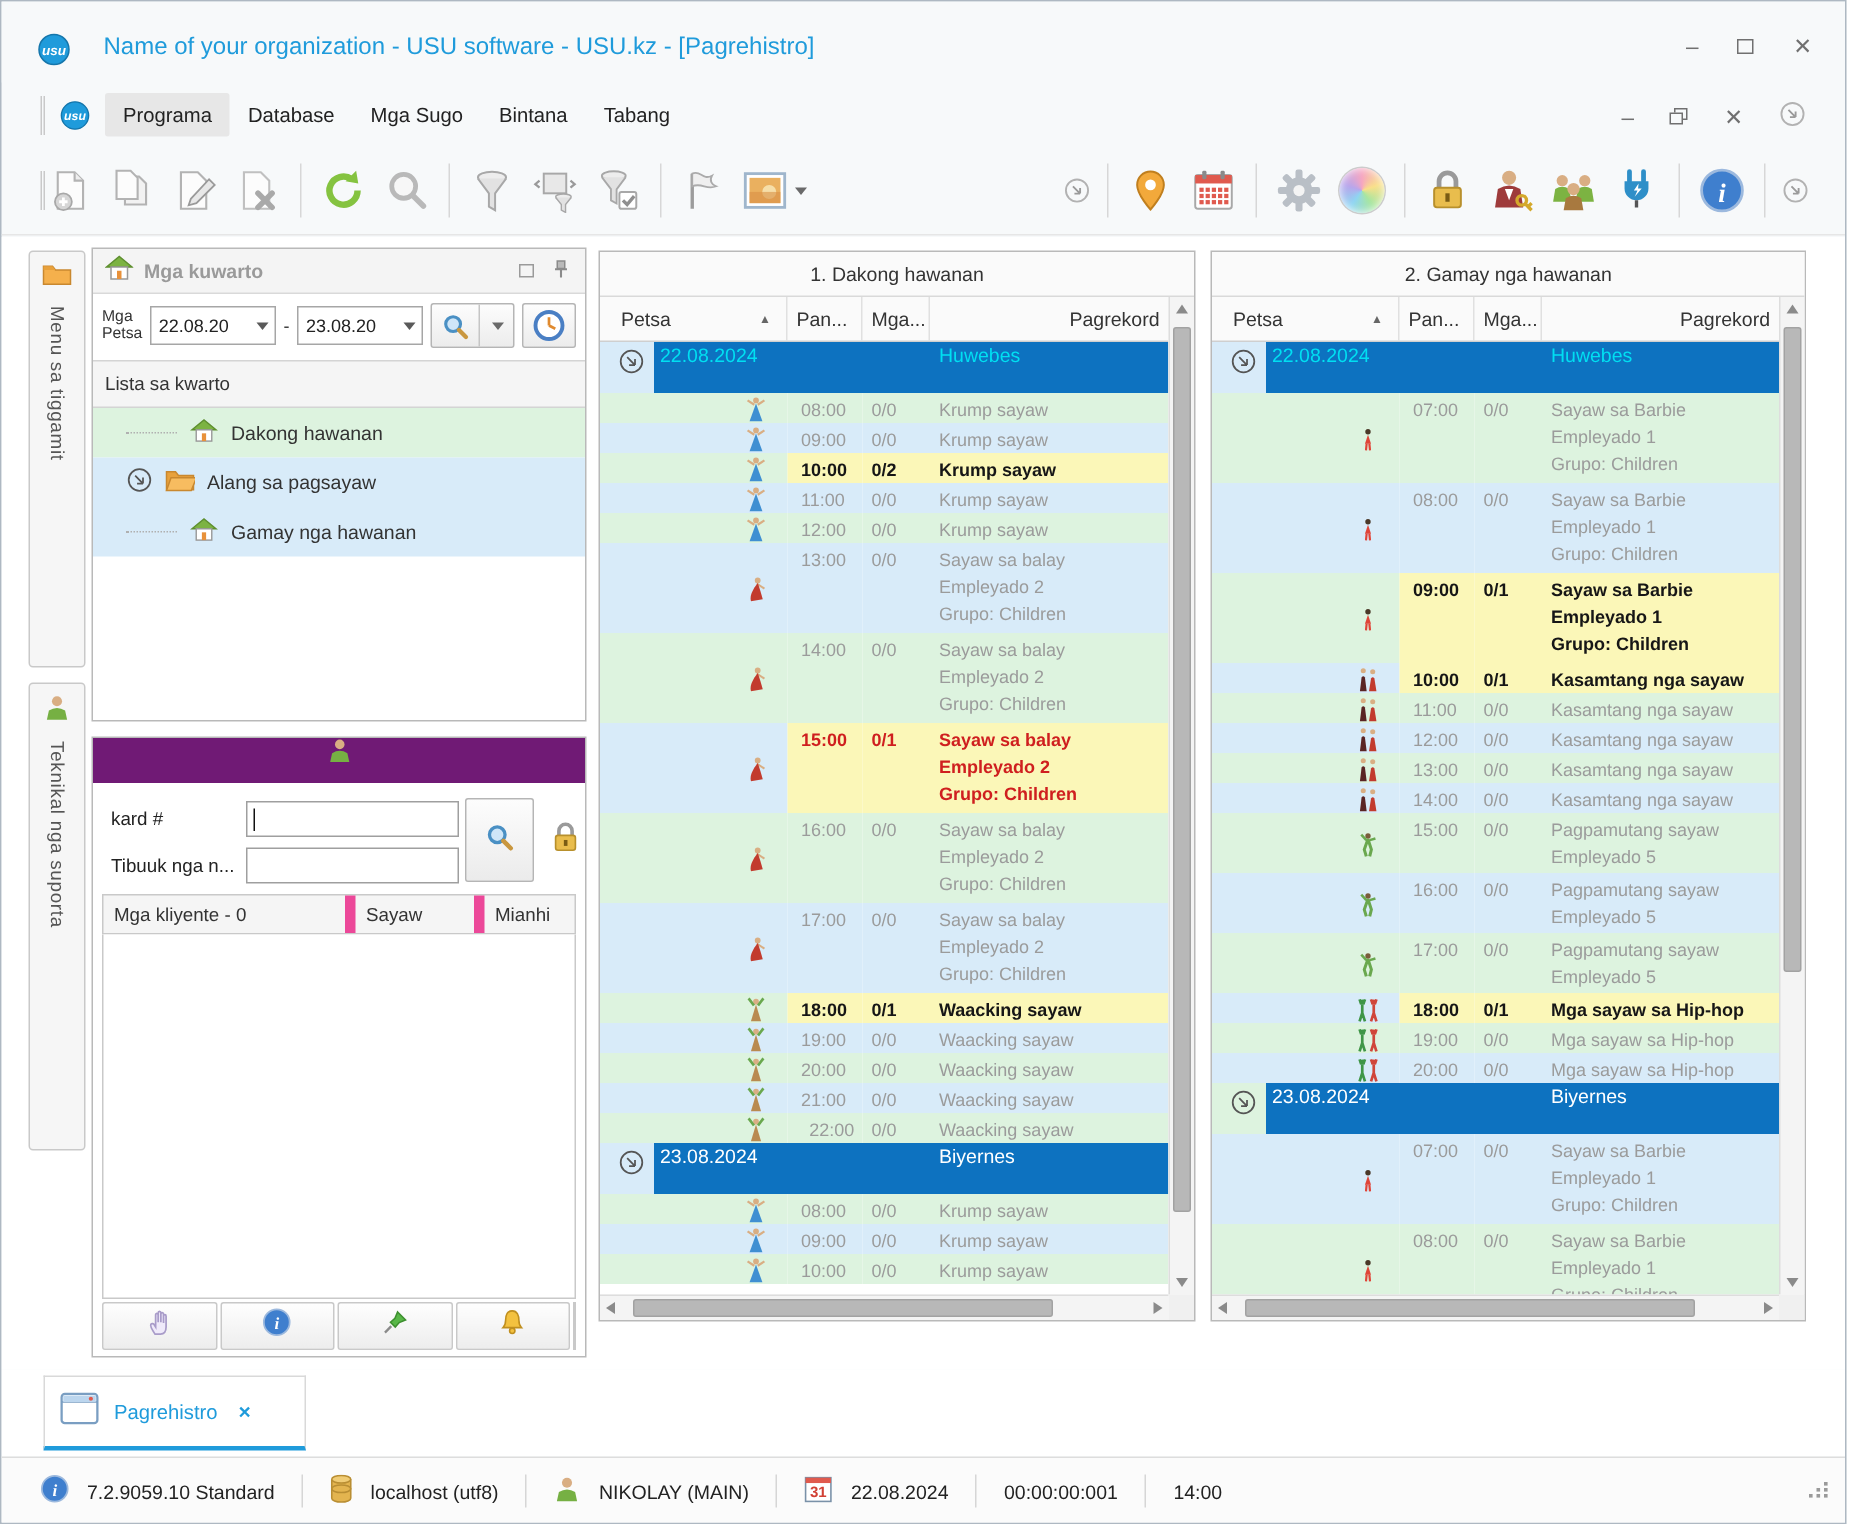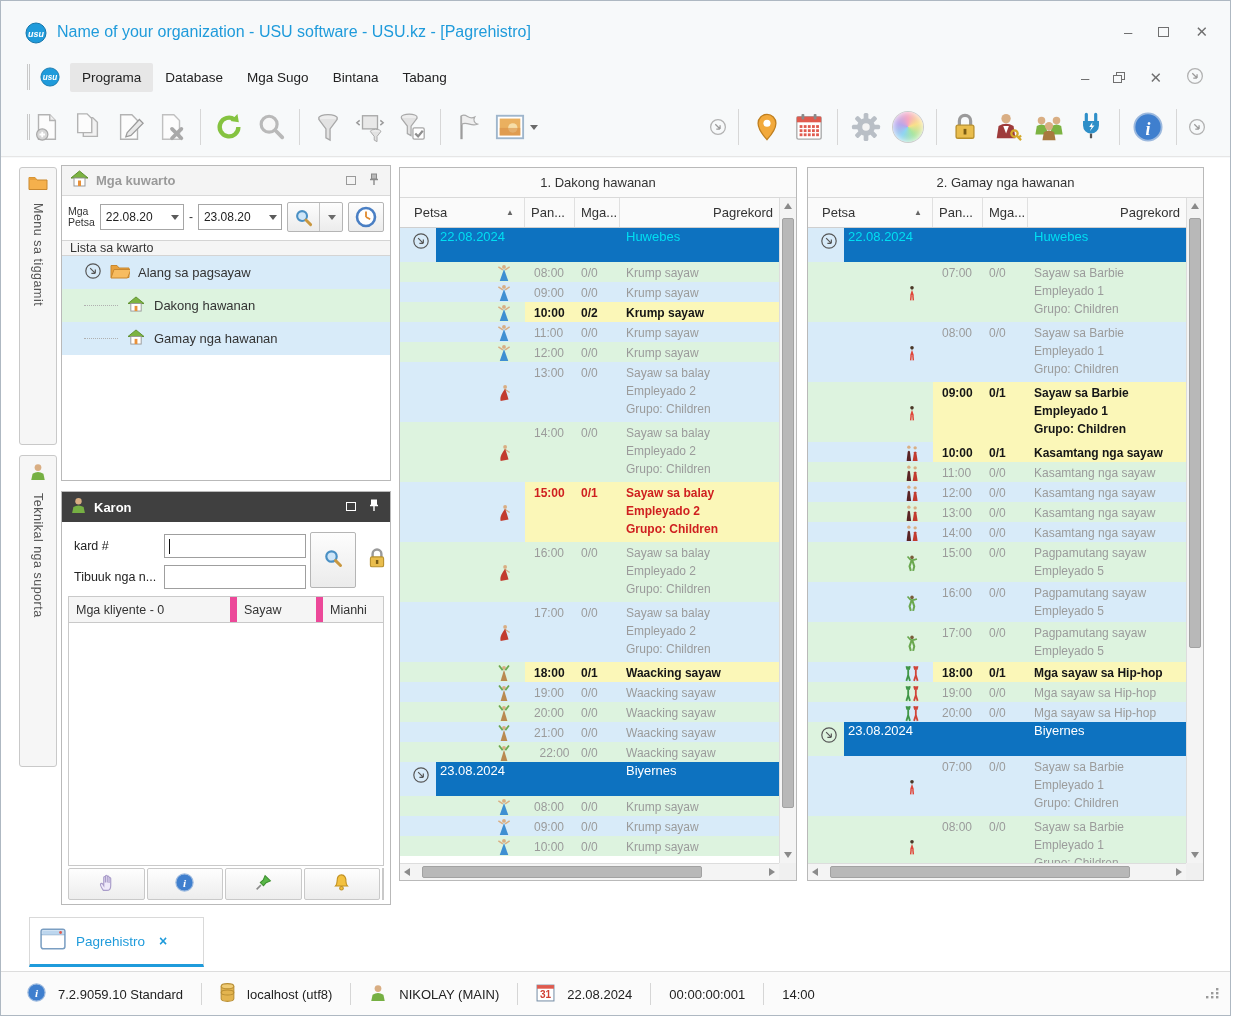--- a/index.html
+++ b/index.html
@@ -2,21 +2,21 @@
 <html><head>
 <meta charset="utf-8">
 <style>
   * { margin:0; padding:0; box-sizing:border-box; }
   html,body { width:1233px; height:1018px; background:#fff; font-family:"Liberation Sans", sans-serif; }
   #window { position:relative; width:1231px; height:1016px; border:1px solid #aeb8c2; background:#f7f9fa; overflow:hidden; }
 
   
   .titlebar { position:absolute; left:0; top:0; width:100%; height:54px; background:#f7f9fa; }
   .titlebar .logo { position:absolute; left:24px; top:21px; width:22px; height:22px; }
-  .titlebar .title { position:absolute; left:56px; top:22px; font-size:16px; color:#1f9bdb; white-space:nowrap; }
+  .titlebar .title { position:absolute; left:68px; top:22px; font-size:16px; color:#1f9bdb; white-space:nowrap; }
   .win-controls { position:absolute; right:22px; top:24px; display:flex; gap:26px; align-items:center; }
   .wc { color:#707070; font-size:15px; line-height:14px; cursor:default; }
   .wc .box { display:inline-block; width:11px; height:10px; border:1.5px solid #707070; }
   .wc .rest { position:relative; display:inline-block; width:12px; height:11px; }
   .wc .rest i { position:absolute; border:1.4px solid #707070; width:9px; height:8px; background:#f7f9fa;}
   .wc .rest i:first-child { left:3px; top:0; } .wc .rest i:last-child { left:0; top:3px; }
 
   
   .menubar { position:absolute; left:0; top:54px; width:100%; height:44px; display:flex; align-items:center; }
   .grip { width:3px; height:26px; border-left:1px solid #c9c9c9; border-right:1px solid #c9c9c9; margin:0 8px 0 26px; }
@@ -37,35 +37,35 @@
   .main { position:absolute; left:0; top:157px; width:100%; height:755px; background:#fff; }
 
   
   .side-tab { position:absolute; left:18px; width:38px; background:#f6f6f6; border:1px solid #c9c9c9; border-radius:3px; display:flex; flex-direction:column; align-items:center; padding-top:7px; }
   .side-tab .vtext { writing-mode:vertical-rl; font-size:12.5px; color:#555; margin-top:8px; letter-spacing:.5px; }
 
   
   .panel { position:absolute; border:1px solid #b9b9b9; background:#fff; }
   .panel-head { height:30px; display:flex; align-items:center; padding:0 8px; gap:7px; }
   .panel-head.gray { background:#f4f4f4; border-bottom:1px solid #d9d9d9; color:#9a9a9a; }
-  .panel-head.blue { background:#404040; color:#fff; }
+  .panel-head.blue { background:#701a75; color:#fff;flex-direction:column; }
   .panel-head .ptitle { font-weight:bold; font-size:13px; flex:1; }
   .ph-btn { font-size:12px; width:16px; text-align:center; }
   .ph-box { display:inline-block; width:10px; height:9px; border:1.5px solid currentColor; }
 
   
   .filter-row { display:flex; align-items:center; padding:6px 6px; gap:5px; }
   .flabel { font-size:10.5px; color:#333; width:32px; line-height:11px; }
   .combo { position:relative; width:102px; height:26px; border:1px solid #a6a6a6; background:#fff; font-size:12px; color:#222; display:flex; align-items:center; padding:0 18px 0 5px; }
   .combo .arr { position:absolute; right:4px; top:10px; width:0; height:0; border-left:4px solid transparent; border-right:4px solid transparent; border-top:5px solid #5a5a5a; }
   .dash { font-size:12px; color:#333; }
   .sbtn { height:30px; border:1px solid #b5b5b5; background:linear-gradient(#fdfdfd,#ececec); display:flex; align-items:center; border-radius:2px; }
   .sbtn .part { padding:0 6px; display:flex; align-items:center; height:100%; }
   .sbtn .div { width:1px; height:100%; background:#c5c5c5; }
-  .list-head { height:16px; background:#f5f5f5; border-top:1px solid #d4d4d4; border-bottom:1px solid #d4d4d4; font-size:12.5px; color:#333; display:flex; align-items:center; padding-left:8px; margin-top:2px;}
+  .list-head { height:32px; background:#f5f5f5; border-top:1px solid #d4d4d4; border-bottom:1px solid #d4d4d4; font-size:12.5px; color:#333; display:flex; align-items:center; padding-left:8px; margin-top:2px;}
   .tree-row { height:33px; display:flex; align-items:center; font-size:13px; color:#333; gap:8px; }
   .tree-row .ind { width:14px; }
 
   
   .kfield { position:absolute; display:flex; align-items:center; }
   .kfield label { font-size:12.5px; color:#222; width:90px; }
   .kinput { position:relative; width:142px; height:24px; border:1px solid #9f9f9f; background:#fff; }
   .kinput .caret { position:absolute; left:4px; top:4px; width:1px; height:15px; background:#111; }
   .kbtn-search { position:absolute; left:248px; top:40px; width:46px; height:56px; border:1px solid #b5b5b5; background:linear-gradient(#fdfdfd,#ebebeb); border-radius:2px; display:flex; align-items:center; justify-content:center; }
   .klock { position:absolute; left:304px; top:55px; }
@@ -407,41 +407,41 @@
             <span class="part">
               <svg width="22" height="22" viewBox="0 0 22 22">
                 <circle cx="11" cy="11" r="9" fill="#fff" stroke="#4a7fc4" stroke-width="2.6"></circle>
                 <path d="M11 11 L11 5.5 M11 11 L15.2 13.2" stroke="#e08a2f" stroke-width="1.8"></path>
               </svg>
             </span>
           </span>
       </div>
       <div class="list-head">Lista sa kwarto</div>
       <div id="rooms-tree">
+          <div class="tree-row tint-green">
+            <span class="ind"></span>
+            <span style="width:34px;border-bottom:1px dotted #b0b0b0;height:1px;"></span>
+            <span><svg width="20" height="16" viewBox="0 0 19 17">
+                <path d="M1 8 L9.5 1 L18 8 Z" fill="#7cb342" stroke="#5e8f2f"></path>
+                <rect x="4" y="8" width="11" height="8" fill="#fff" stroke="#999"></rect>
+                <rect x="8" y="10.5" width="3" height="5.5" fill="#e8913a"></rect>
+              </svg></span>
+            <span>Dakong hawanan</span>
+          </div>
           <div class="tree-row tint-blue">
             <span class="ind"></span>
             <span><svg width="18" height="18" viewBox="0 0 20 20">
                 <circle cx="10" cy="10" r="8" fill="none" stroke="#555" stroke-width="1.3"></circle>
                 <path d="M6.8 6.8 L12.6 12.6 M12.6 12.6 v-4.4 M12.6 12.6 h-4.4" stroke="#555" stroke-width="1.3" fill="none"></path>
               </svg></span>
             <span><svg width="20" height="16" viewBox="0 0 20 15">
                 <path d="M1 2 h6 l2 2.5 h10 v9.5 h-18 z" fill="#e8a13c" stroke="#c9882f"></path>
                 <path d="M4 6 h17 l-3.5 8.5 h-16.5 z" fill="#f7bc60" stroke="#c9882f"></path>
               </svg></span>
             <span>Alang sa pagsayaw</span>
-          </div>
-          <div class="tree-row tint-green">
-            <span class="ind"></span>
-            <span style="width:34px;border-bottom:1px dotted #b0b0b0;height:1px;"></span>
-            <span><svg width="20" height="16" viewBox="0 0 19 17">
-                <path d="M1 8 L9.5 1 L18 8 Z" fill="#7cb342" stroke="#5e8f2f"></path>
-                <rect x="4" y="8" width="11" height="8" fill="#fff" stroke="#999"></rect>
-                <rect x="8" y="10.5" width="3" height="5.5" fill="#e8913a"></rect>
-              </svg></span>
-            <span>Dakong hawanan</span>
           </div>
           <div class="tree-row tint-blue">
             <span class="ind"></span>
             <span style="width:34px;border-bottom:1px dotted #b0b0b0;height:1px;"></span>
             <span><svg width="20" height="16" viewBox="0 0 19 17">
                 <path d="M1 8 L9.5 1 L18 8 Z" fill="#7cb342" stroke="#5e8f2f"></path>
                 <rect x="4" y="8" width="11" height="8" fill="#fff" stroke="#999"></rect>
                 <rect x="8" y="10.5" width="3" height="5.5" fill="#e8913a"></rect>
               </svg></span>
             <span>Gamay nga hawanan</span>

